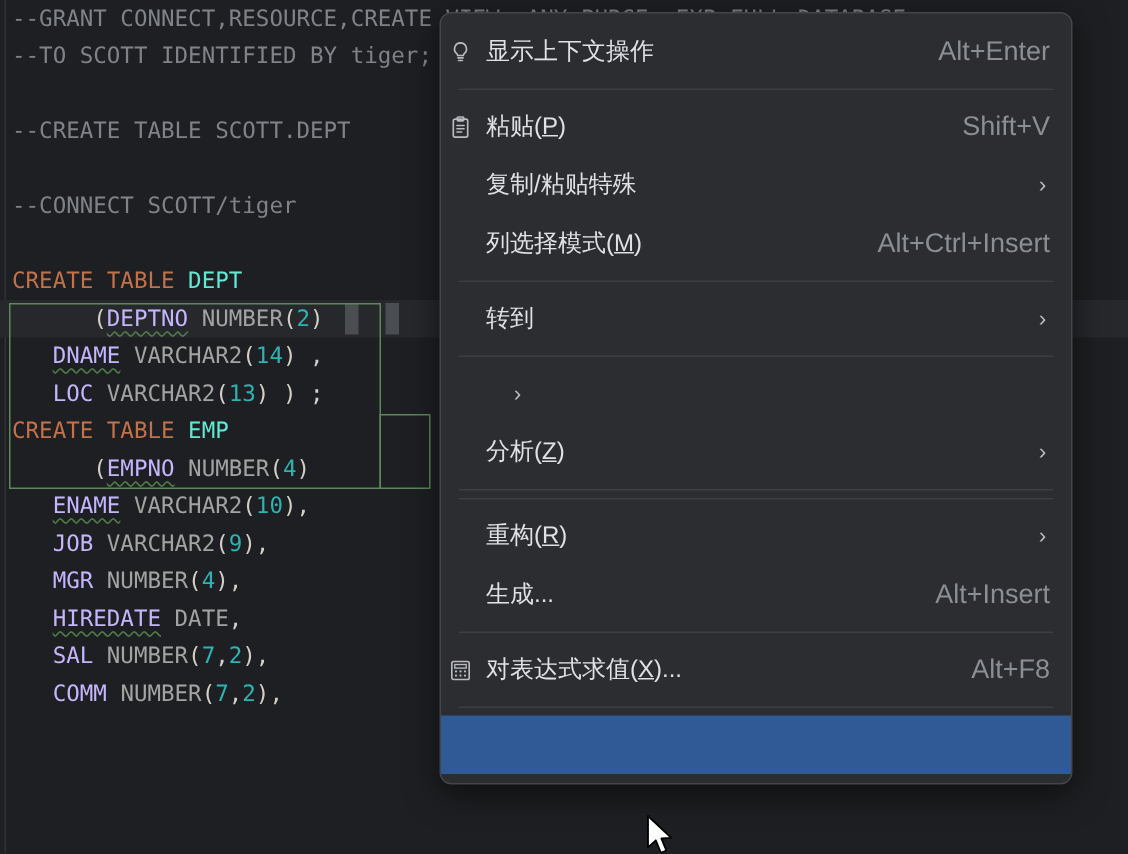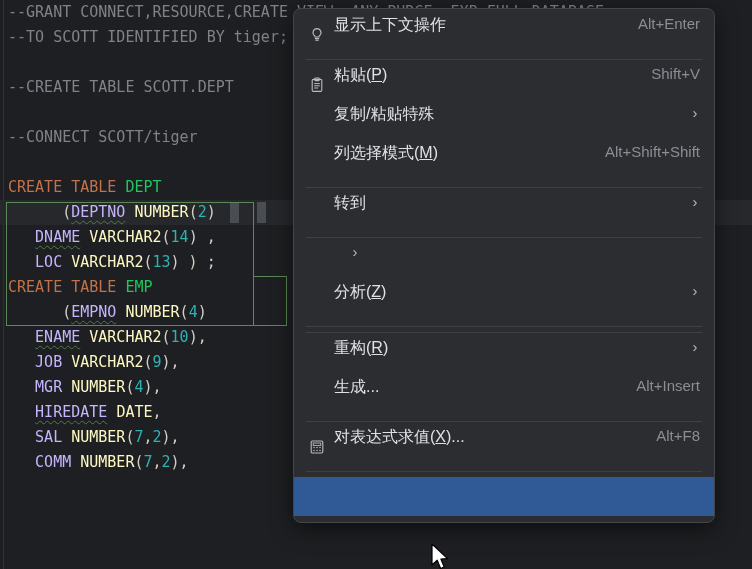--- a/index.html
+++ b/index.html
@@ -41,23 +41,23 @@
   .cline {
     height: 25px;
     padding-left: 8px;
     box-sizing: border-box;
     position: relative;
   }
   .cline.band { background: #26282c; }
 
   .tok-comment { color: #7f8389; }
   .tok-kw      { color: #c2724a; }
-  .tok-table   { color: #22c55e; }
+  .tok-table   { color: #5eead4; }
   .tok-col     { color: #c4b5fd; }
-  .tok-type    { color: #fef9c3; }
+  .tok-type    { color: #a3a3a3; }
   .tok-num     { color: #2db3b3; }
   .tok-paren   { color: #d4cfc6; }
   .tok-punct   { color: #cfcfcf; }
   .tok-plain   { color: #bcbec4; }
 
   .squig {
     text-decoration: underline;
     text-decoration-style: wavy;
     text-decoration-color: #4f7a4a;
     text-underline-offset: 3px;
@@ -105,22 +105,23 @@
     background: #2b2d30;
     border: 1px solid #43454a;
     border-radius: 8px;
     box-shadow: 0 6px 22px rgba(0,0,0,0.55);
     padding: 6px 0 6px 0;
     box-sizing: border-box;
     overflow: hidden;
   }
   .mi {
     display: flex;
+    align-items: center;
     height: 39px;
-    padding: 0 14px 0 10px;
+    padding: 0 14px 0 0;
     box-sizing: border-box;
     position: relative;
     color: #dfe1e5;
     font-size: 16px;
   }
   .mi.selected {
     background: #2f5a96;
   }
   .mi-icon {
     width: 26px;
@@ -130,21 +131,21 @@
     justify-content: center;
     margin-right: 4px;
   }
   .mi-label {
     flex: 1;
     white-space: nowrap;
     overflow: hidden;
   }
   .mi-accel {
     color: #8a8e95;
-    font-size: 15px;
+    font-size: 18px;
     margin-left: 16px;
     white-space: nowrap;
   }
   .mi-arrow {
     color: #b8bcc2;
     font-size: 15px;
     margin-left: 16px;
     width: 10px;
     text-align: center;
   }
@@ -200,21 +201,21 @@
       <span class="mi-accel">Shift+V</span>
     </div>
     <div class="mi">
       <span class="mi-icon"></span>
       <span class="mi-label">复制/粘贴特殊</span>
       <span class="mi-arrow">›</span>
     </div>
     <div class="mi">
       <span class="mi-icon"></span>
       <span class="mi-label">列选择模式(<span class="mnem">M</span>)</span>
-      <span class="mi-accel">Alt+Shift+Shift</span>
+      <span class="mi-accel">Alt+Ctrl+Insert</span>
     </div>
     <div class="sep"></div>
     <div class="mi">
       <span class="mi-icon"></span>
       <span class="mi-label">转到</span>
       <span class="mi-arrow">›</span>
     </div>
     <div class="sep"></div>
     <div class="mi">
       <span class="mi-icon"></span>

